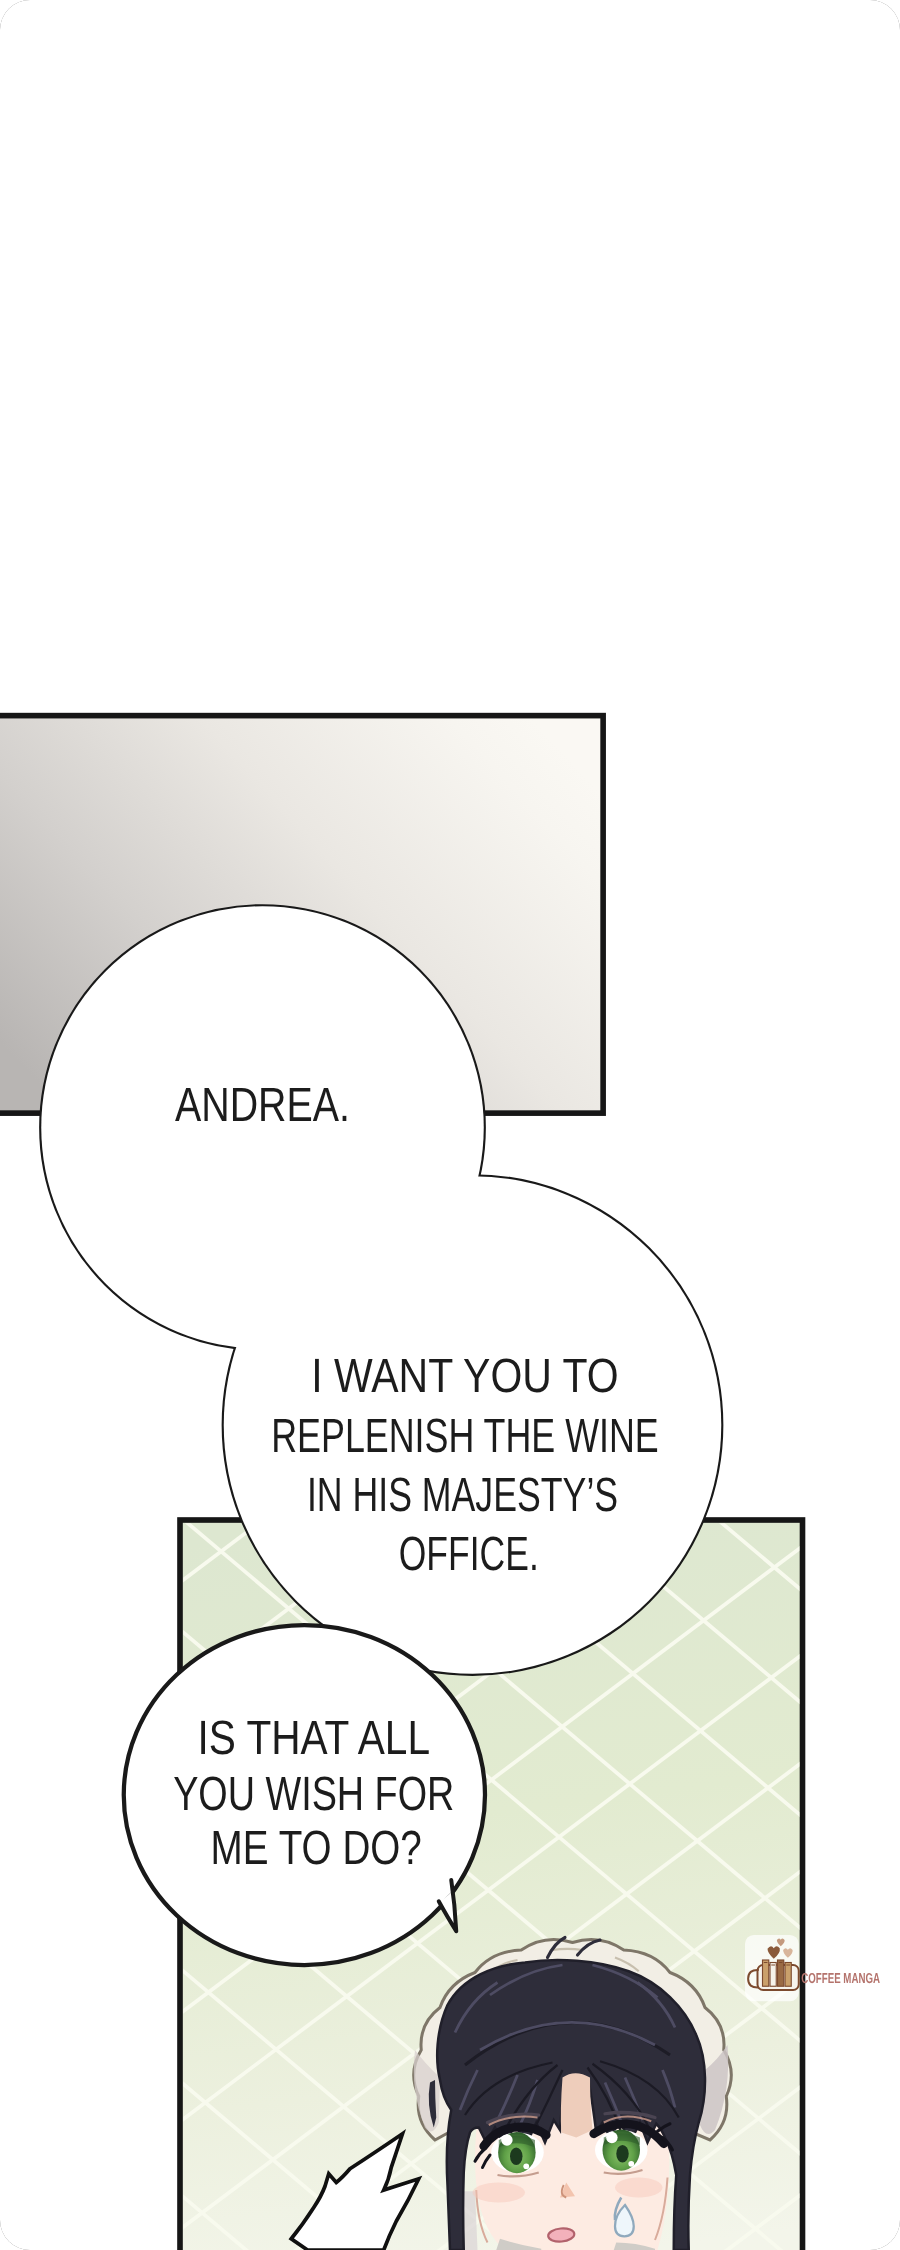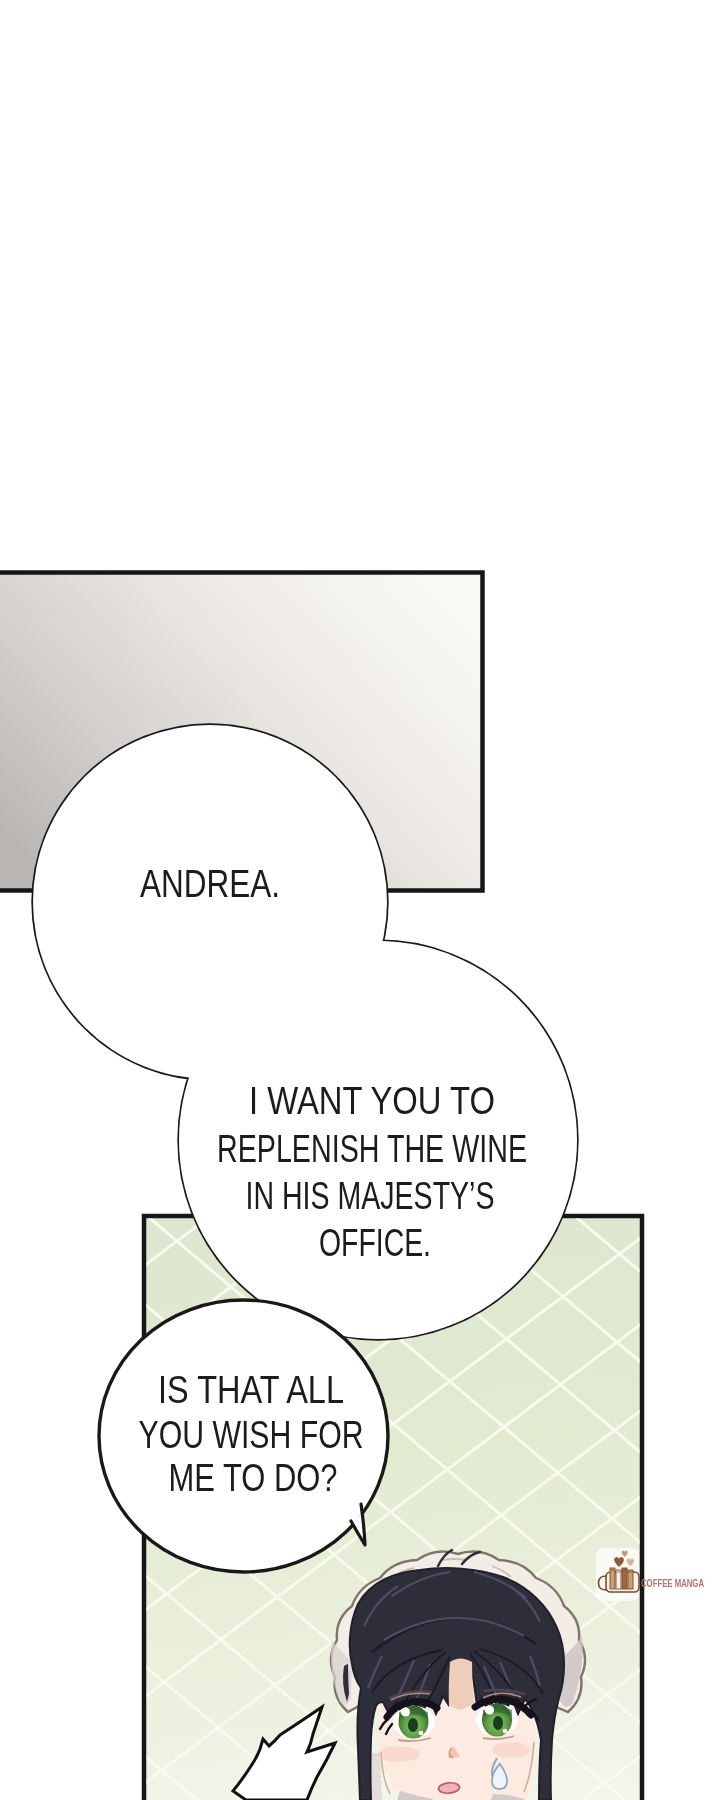--- a/index.html
+++ b/index.html
@@ -1,17 +1,17 @@
 <!DOCTYPE html>
 <html><head>
 <meta charset="utf-8">
 <style>
   html,body{margin:0;padding:0;background:#ffffff;}
   #page{position:relative;width:720px;height:1800px;overflow:hidden;background:#737373;
-        font-family:"Liberation Sans", sans-serif;}
+        font-family:"Liberation Sans", sans-serif;border-radius:24px;}
   svg text{font-family:"Liberation Sans", sans-serif;}
 </style>
 </head>
 <body>
 <div id="page">
 <svg width="720" height="1800" viewBox="0 0 720 1800">
 <defs>
   <linearGradient id="p1grad" x1="0" y1="0.8" x2="1" y2="0.2">
     <stop offset="0" stop-color="#b8b5b3"></stop>
     <stop offset="0.3" stop-color="#d3d0cd"></stop>

